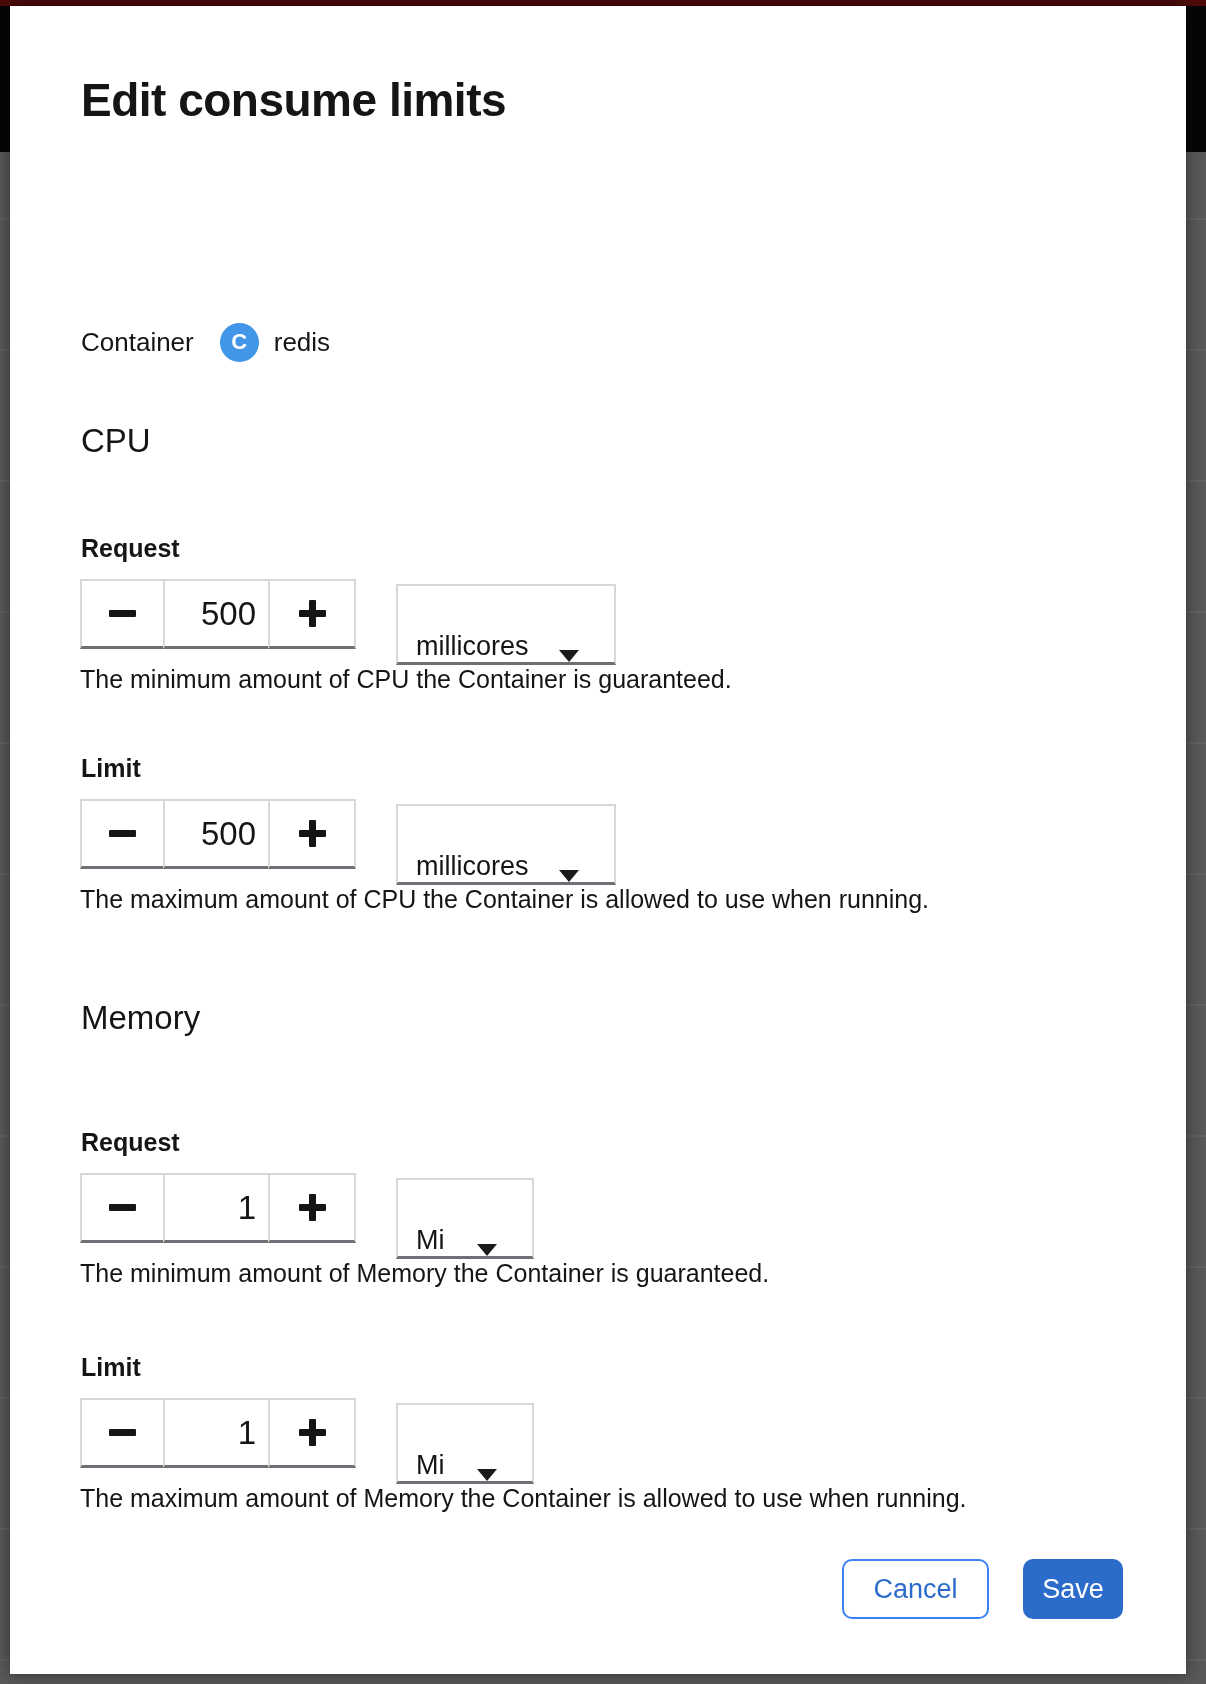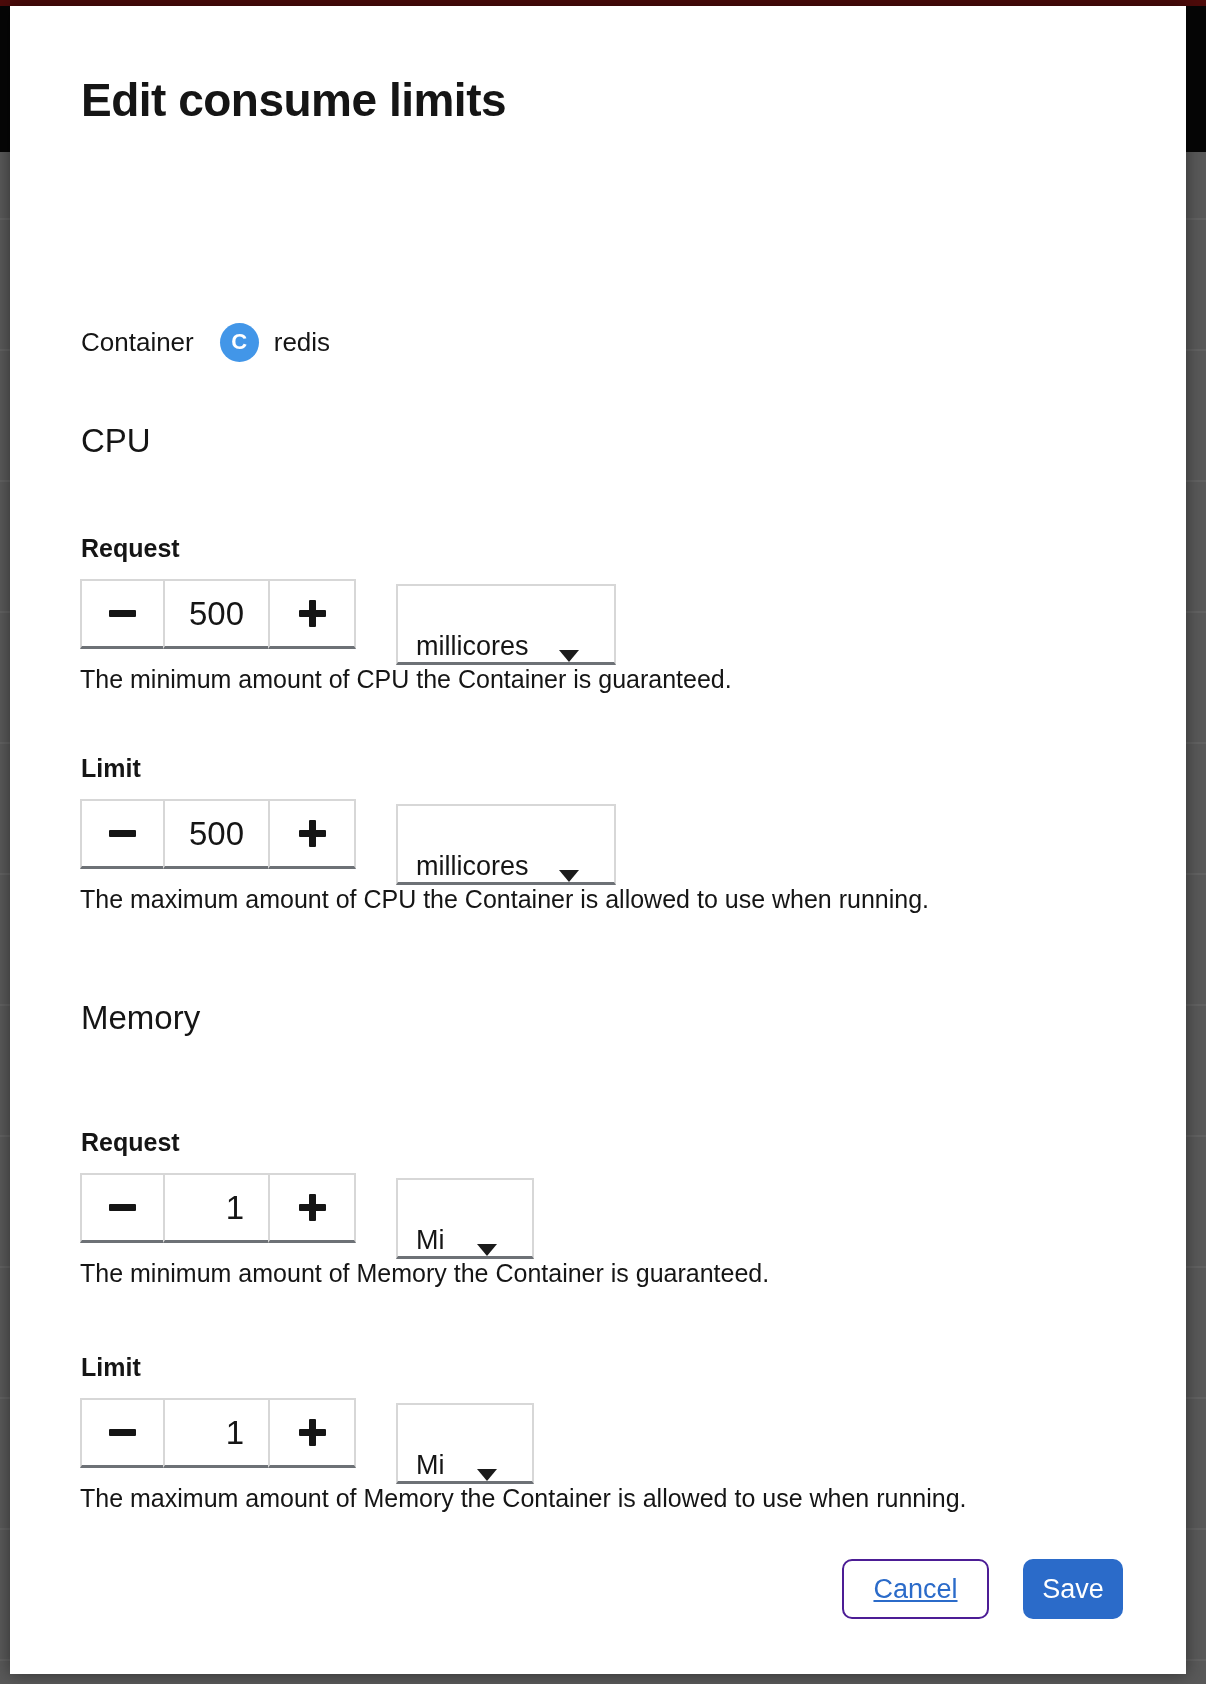--- a/index.html
+++ b/index.html
@@ -34,40 +34,40 @@
   .field-row { position:absolute; left:0; top:46px; height:70px; width:100%; }
   .help-text { position:absolute; left:0; top:131px; font-size:25px; line-height:1.25; white-space:nowrap; color:#151515; }
 
   
   .stepper { position:absolute; left:0; top:0; height:70px; display:flex; }
   .cell { background:#fff; border:2px solid #d7d7d7; border-bottom:3px solid #6d7176; height:70px; }
   .cell + .cell { margin-left:-2px; }
   .step-btn { width:85px; display:flex; align-items:center; justify-content:center; cursor:pointer; padding:0; }
   .step-btn.plus { width:88px; }
   .value-input { width:107px; font-family:"Liberation Sans", sans-serif; font-size:33px; color:#151515;
-    text-align:right; padding-right:24px; outline:none; }
+    text-align:right; padding-right:12px; outline:none; }
 
   .icon-minus { width:27px; height:7px; background:#151515; border-radius:1px; }
   .icon-plus { position:relative; width:27px; height:27px; }
   .icon-plus::before { content:""; position:absolute; left:0; top:10px; width:27px; height:7px; background:#151515; border-radius:1px; }
   .icon-plus::after  { content:""; position:absolute; left:10px; top:0; width:7px; height:27px; background:#151515; border-radius:1px; }
 
   
   .unit-dropdown { position:absolute; left:316px; top:5px; height:81px; background:#fff;
     border:2px solid #d7d7d7; border-bottom:3px solid #6d7176;
     display:flex; align-items:flex-end; justify-content:space-between;
     padding:0 35px 0 18px; cursor:pointer; font-family:Liberation Sans, sans-serif; }
   .unit-text { font-size:27px; color:#151515; }
   .caret-down { width:0; height:0; border-left:10px solid transparent; border-right:10px solid transparent;
     border-top:12px solid #1b1b1b; margin-left:28px; }
 
   
   .btn { position:absolute; top:1553px; height:60px; border-radius:10px; font-family:"Liberation Sans", sans-serif;
     font-size:27px; display:flex; align-items:center; justify-content:center; cursor:pointer; }
-  .btn-cancel { left:832px; width:147px; background:#fff; border:2px solid #4c1d95; color:#2b6bc9;text-decoration:underline; }
+  .btn-cancel { left:832px; width:147px; background:#fff; border:2px solid #3b82f6; color:#2b6bc9; }
   .btn-save   { left:1013px; width:100px; background:#2b6bc9; border:none; color:#ffffff; }
 </style>
 </head>
 <body>
 
 <div class="page">
 
   <div class="top-line"></div>
   <div class="backdrop-band-black"></div>
   <div class="backdrop-rows"></div>

